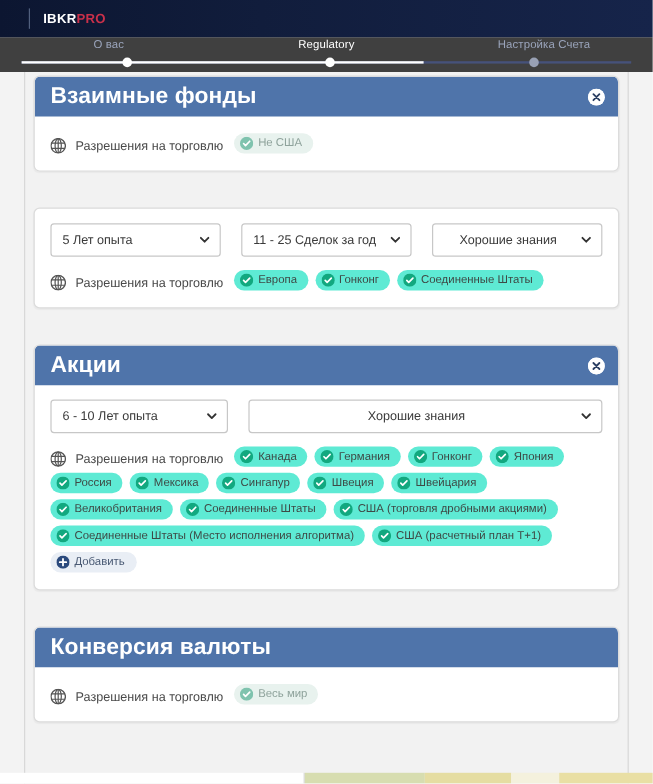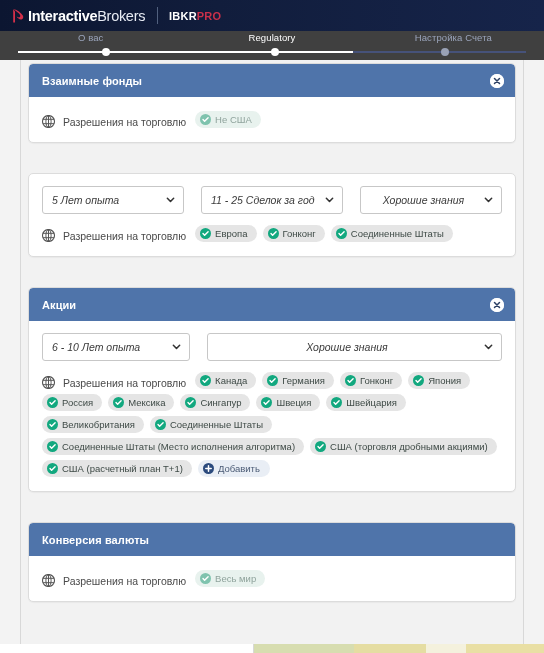--- a/index.html
+++ b/index.html
@@ -132,21 +132,21 @@
     background: #4f74aa;
     height: 33px;
     border-radius: 4px 4px 0 0;
     display: flex;
     align-items: center;
     padding: 0 11px 0 13px;
     position: relative;
   }
   .card-title {
     color: #ffffff;
-    font-size: 11px;
+    font-size: 19px;
     font-weight: bold;
     letter-spacing: 0.1px;
   }
   .close-btn {
     margin-left: auto;
     width: 14px; height: 14px;
     border-radius: 50%;
     background: #ffffff;
     display: flex; align-items: center; justify-content: center;
     cursor: pointer;
@@ -154,21 +154,20 @@
   }
   .close-btn svg { display: block; }
 
   .card-body { padding: 12px 13px 14px 13px; }
 
   
   .select-row {
     display: flex;
     gap: 17px;
     margin-bottom: 9px;
-    font-style: italic;
   }
   .sel {
     position: relative;
     height: 28px;
     border: 1px solid #c7c7c7;
     border-radius: 3px;
     background: #ffffff;
     display: flex;
     align-items: center;
     padding: 0 22px 0 9px;
@@ -208,21 +207,21 @@
   .perm-label {
     font-size: 10.5px;
     color: #4a4a4a;
     white-space: nowrap;
     margin-right: 3px;
   }
   .chip {
     display: inline-flex;
     align-items: center;
     gap: 4px;
-    background: #e5e5e5;
+    background: #5eead4;
     border-radius: 11px;
     padding: 3px 9px 3px 5px;
     font-size: 9.5px;
     color: #3e4a46;
     white-space: nowrap;
     line-height: 1;
   }
   .chip .tick {
     width: 11px; height: 11px;
     flex: 0 0 auto;
@@ -249,29 +248,20 @@
   .t1 { width: 254px; background: #ffffff; border-right: 1px solid #d8d8d8;}
   .t2 { width: 100px; background: #d7ddb0; }
   .t3 { width: 72px; background: #e5dda2; }
   .t4 { width: 40px; background: #f4f1dd; }
   .t5 { flex: 1; background: #e9dfa4; }
 </style>
 </head>
 <body>
 
 <div class="topbar">
-  <div class="logo-wrap">
-    <span class="logo-mark">
-      <svg width="13" height="16" viewBox="0 0 13 16">
-        <path d="M1.5 1 C5.5 2.2 9 4.5 10.8 7.6 C11.6 9 11.4 10.5 10 11.2 C8.2 12.1 6 10.8 4.6 8.6 C5.9 9.5 7.3 9.7 8 9 C8.7 8.2 8.2 6.8 7 5.6 C5.3 3.9 3.2 2.3 1.5 1 Z" fill="#d4304a"></path>
-        <path d="M1.2 1.2 L1.2 14.6 L3.0 14.6 L3.0 3.2 Z" fill="#d4304a"></path>
-      </svg>
-    </span>
-    <span class="logo-text"><span class="bold">Interactive</span><span class="light">Brokers</span></span>
-  </div>
   <div class="logo-div"></div>
   <div class="pro-text">
     <span class="ibkr">IBKR</span><span class="pro">PRO</span>
   </div>
 </div>
 
 <div class="stepper">
   <div class="step-labels">
     <div class="step-lab dim">О вас</div>
     <div class="step-lab active">Regulatory</div>
@@ -528,30 +518,30 @@
                 </span>
                 <span>Соединенные Штаты</span>
               </span>
             <span class="chip">
                 <span class="tick">
                   <svg width="11" height="11" viewBox="0 0 11 11">
                     <circle cx="5.5" cy="5.5" r="5.5" fill="#12a87f"></circle>
                     <path d="M3 5.6 L4.6 7.3 L8.1 3.7" stroke="#fff" stroke-width="1.4" fill="none" stroke-linecap="round" stroke-linejoin="round"></path>
                   </svg>
                 </span>
+                <span>США (торговля дробными акциями)</span>
+              </span>
+            <span class="chip">
+                <span class="tick">
+                  <svg width="11" height="11" viewBox="0 0 11 11">
+                    <circle cx="5.5" cy="5.5" r="5.5" fill="#12a87f"></circle>
+                    <path d="M3 5.6 L4.6 7.3 L8.1 3.7" stroke="#fff" stroke-width="1.4" fill="none" stroke-linecap="round" stroke-linejoin="round"></path>
+                  </svg>
+                </span>
                 <span>Соединенные Штаты (Место исполнения алгоритма)</span>
-              </span>
-            <span class="chip">
-                <span class="tick">
-                  <svg width="11" height="11" viewBox="0 0 11 11">
-                    <circle cx="5.5" cy="5.5" r="5.5" fill="#12a87f"></circle>
-                    <path d="M3 5.6 L4.6 7.3 L8.1 3.7" stroke="#fff" stroke-width="1.4" fill="none" stroke-linecap="round" stroke-linejoin="round"></path>
-                  </svg>
-                </span>
-                <span>США (торговля дробными акциями)</span>
               </span>
             <span class="chip">
                 <span class="tick">
                   <svg width="11" height="11" viewBox="0 0 11 11">
                     <circle cx="5.5" cy="5.5" r="5.5" fill="#12a87f"></circle>
                     <path d="M3 5.6 L4.6 7.3 L8.1 3.7" stroke="#fff" stroke-width="1.4" fill="none" stroke-linecap="round" stroke-linejoin="round"></path>
                   </svg>
                 </span>
                 <span>США (расчетный план T+1)</span>
               </span>

